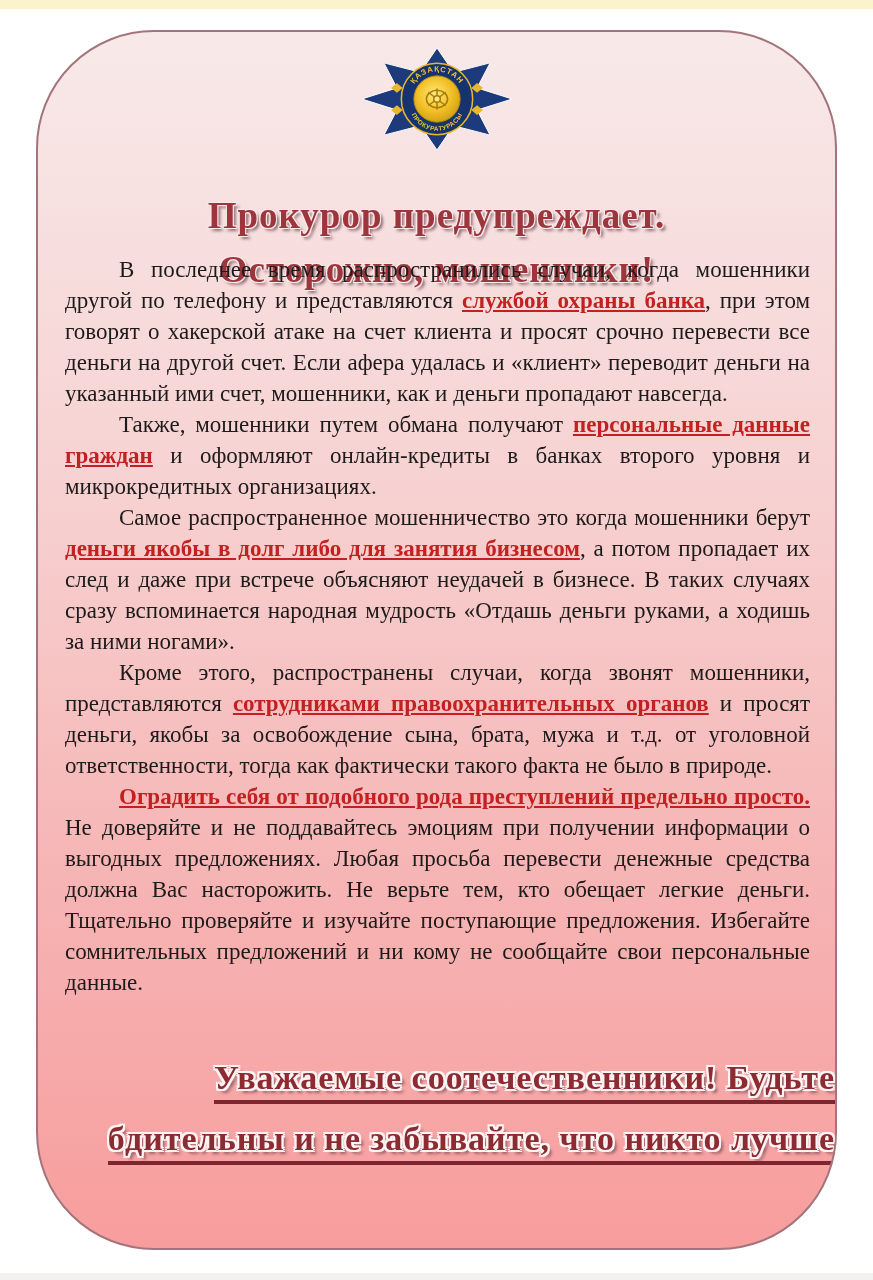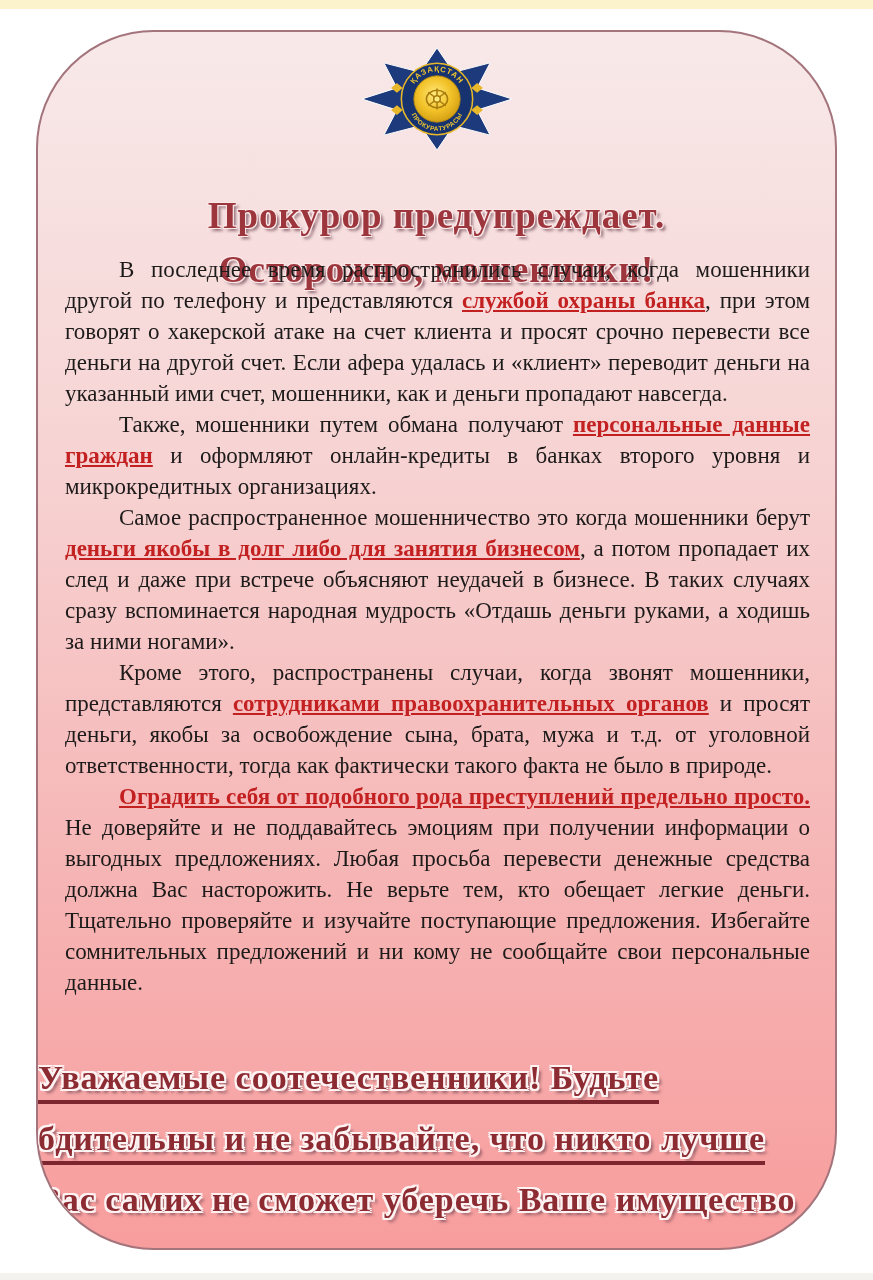--- a/index.html
+++ b/index.html
@@ -58,21 +58,21 @@
   }
   .body-text p { text-indent: 54px; }
   .body-text .red {
     color: #c32121;
     font-weight: bold;
     text-decoration: underline;
   }
   .footer-banner {
     position: absolute;
     top: 1026px; left: 0; right: 0;
-    text-align: left;
+    text-align: right;
     font-weight: bold;
     font-size: 34px;
     letter-spacing: 1px;
     color: #8d2b33;
     line-height: 40px;
   }
   .footer-line { margin-bottom: 15px; }
   .footer-line span {
     display: inline-block;
     text-shadow:
@@ -148,17 +148,16 @@
         <p><span>В последнее время распространились случаи, когда мошенники другой по телефону и представляются </span><span class="red">службой охраны банка</span><span>, при этом говорят о хакерской атаке на счет клиента и просят срочно перевести все деньги на другой счет. Если афера удалась и «клиент» переводит деньги на указанный ими счет, мошенники, как и деньги пропадают навсегда.</span></p>
         <p><span>Также, мошенники путем обмана получают </span><span class="red">персональные данные граждан</span><span> и оформляют онлайн-кредиты в банках второго уровня и микрокредитных организациях.</span></p>
         <p><span>Самое распространенное мошенничество это когда мошенники берут </span><span class="red">деньги якобы в долг либо для занятия бизнесом</span><span>, а потом пропадает их след и даже при встрече объясняют неудачей в бизнесе. В таких случаях сразу вспоминается народная мудрость «Отдашь деньги руками, а ходишь за ними ногами».</span></p>
         <p><span>Кроме этого, распространены случаи, когда звонят мошенники, представляются </span><span class="red">сотрудниками правоохранительных органов</span><span> и просят деньги, якобы за освобождение сына, брата, мужа и т.д. от уголовной ответственности, тогда как фактически такого факта не было в природе.</span></p>
         <p><span class="red">Оградить себя от подобного рода преступлений предельно просто.</span><span> Не доверяйте и не поддавайтесь эмоциям при получении информации о выгодных предложениях. Любая просьба перевести денежные средства должна Вас насторожить. Не верьте тем, кто обещает легкие деньги. Тщательно проверяйте и изучайте поступающие предложения. Избегайте сомнительных предложений и ни кому не сообщайте свои персональные данные.</span></p>
       </div>
 
     <div class="footer-banner">
       <div class="footer-line u"><span>Уважаемые соотечественники! Будьте</span></div>
       <div class="footer-line u"><span>бдительны и не забывайте, что никто лучше</span></div>
-      <div class="footer-line"><span>Вас самих не сможет уберечь Ваше имущество</span></div>
     </div>
 
   </div>
 </div>
 
 </body></html>

